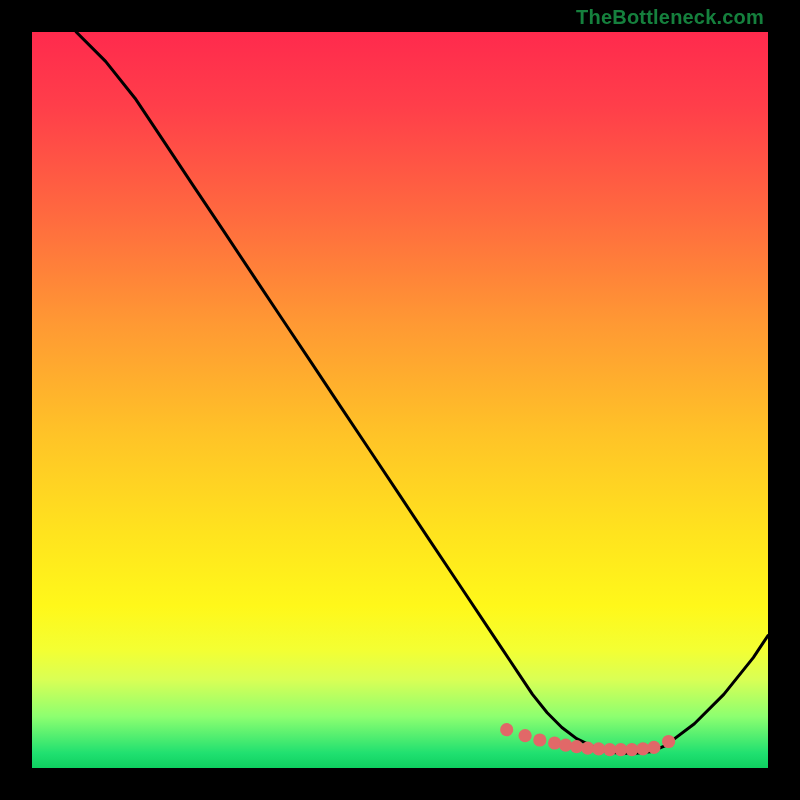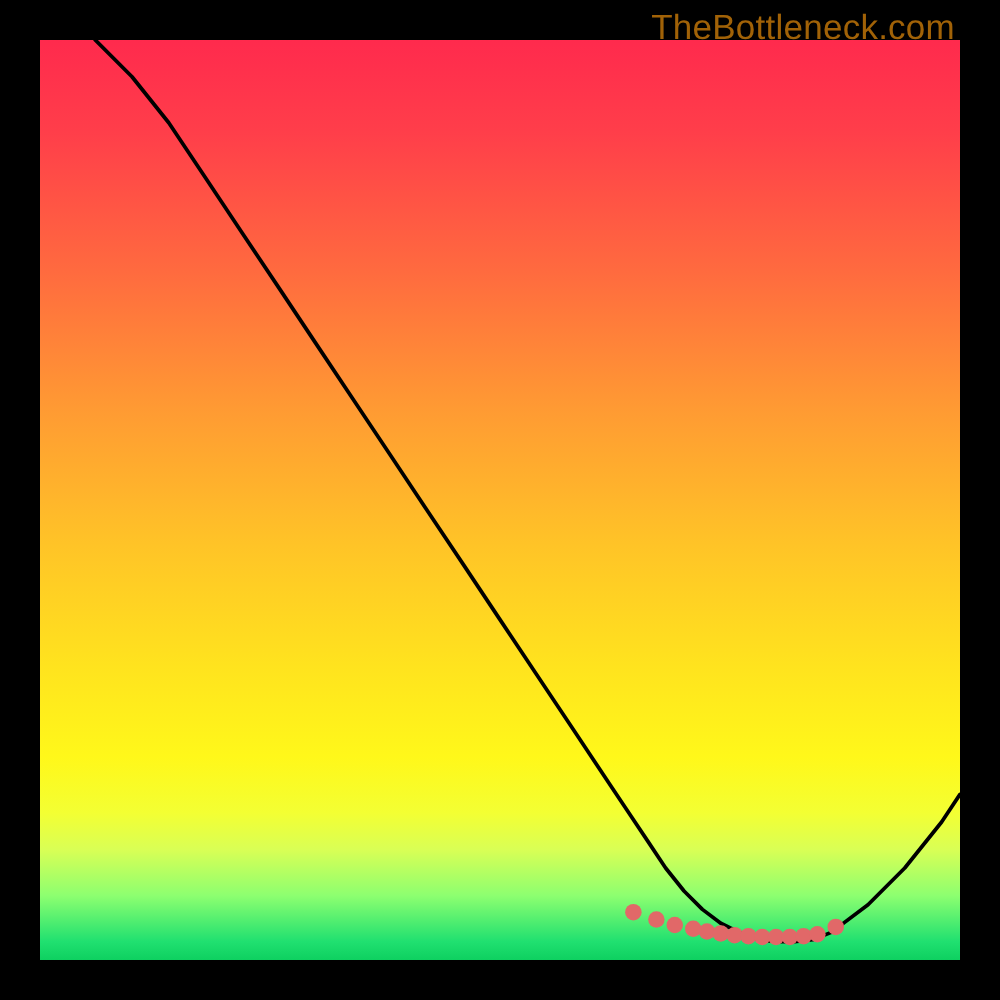--- a/index.html
+++ b/index.html
@@ -12,21 +12,21 @@
           #ff6a3f 25%,
           #ff9a33 40%,
           #ffc427 55%,
           #ffe31e 68%,
           #fff81a 78%,
           #f3ff33 84%,
           #d9ff55 88%,
           #8dff70 93%,
           #20e070 98%,
           #0ed060 100%)}
-  .watermark{position:absolute;right:36px;top:6px;color:#a16207;font-size:28px;font-weight:400;letter-spacing:.2px}
+  .watermark{position:absolute;right:36px;top:6px;color:#15803d;font-size:20px;font-weight:700;letter-spacing:.2px}
   svg{position:absolute;left:0;top:0}
 </style>
 </head>
 <body>
 <div class="frame">
   <div class="watermark">TheBottleneck.com</div>
   <div class="plot">
     <div class="grad"></div>
     <svg id="svg" width="736" height="736">
         <path d="M44.2 0.0 L73.6 29.4 L103.0 66.2 L132.5 110.4 L161.9 154.6 L191.4 198.7 L220.8 242.9 L250.2 287.0 L279.7 331.2 L309.1 375.4 L338.6 419.5 L368.0 463.7 L397.4 507.8 L426.9 552.0 L456.3 596.2 L471.0 618.2 L485.8 640.3 L500.5 662.4 L515.2 680.8 L529.9 695.5 L544.6 706.6 L559.4 713.9 L574.1 719.8 L588.8 721.3 L603.5 721.3 L618.2 719.8 L633.0 713.9 L662.4 691.8 L691.8 662.4 L721.3 625.6 L736.0 603.5" fill="none" stroke="#000000" stroke-width="3" stroke-linecap="round" stroke-linejoin="round"></path>

